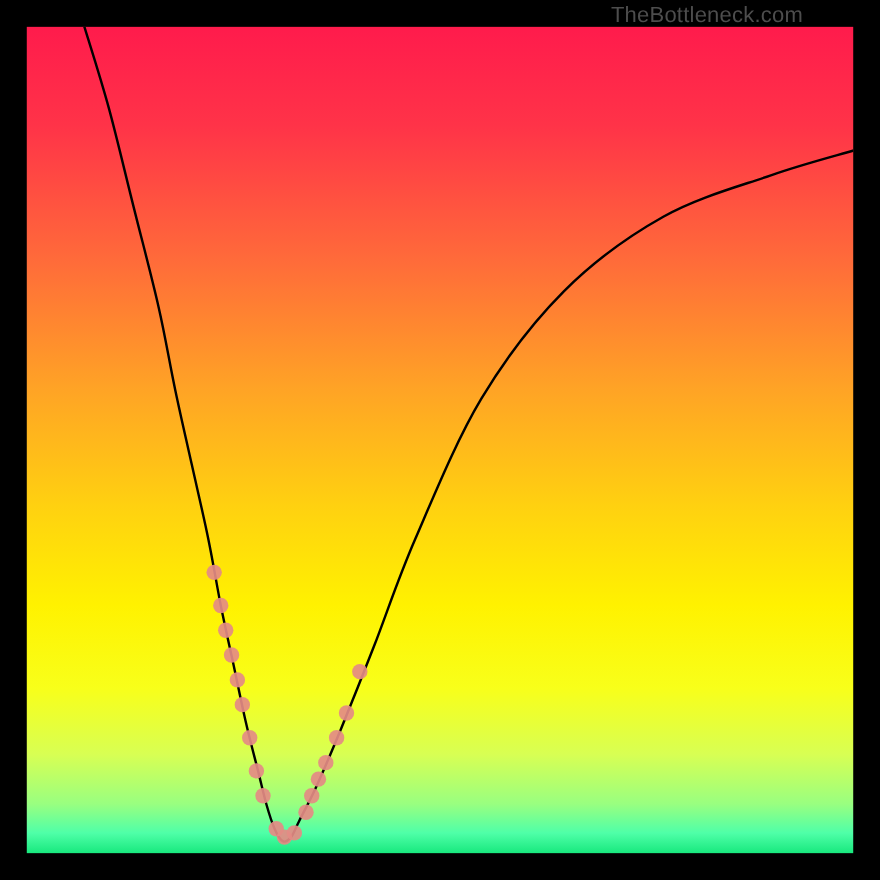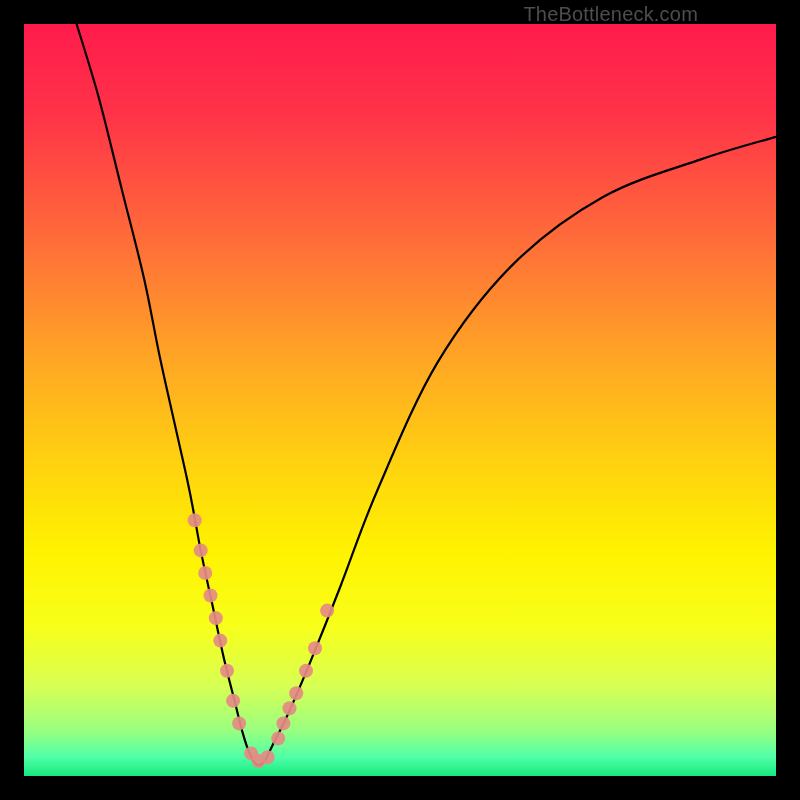--- a/index.html
+++ b/index.html
@@ -9,20 +9,21 @@
     height: 800px;
     overflow: hidden;
     background: #000;
     font-family: Arial, Helvetica, sans-serif;
   }
   .frame {
     position: absolute;
     top: 0; left: 0;
     width: 708px; height: 800px;
     background: #000;
+    padding-left: 32px;
   }
   .plot {
     position: absolute;
     top: 24px;
     left: 24px;
     width: 752px;
     height: 752px;
     overflow: hidden;
   }
   .gradient {

